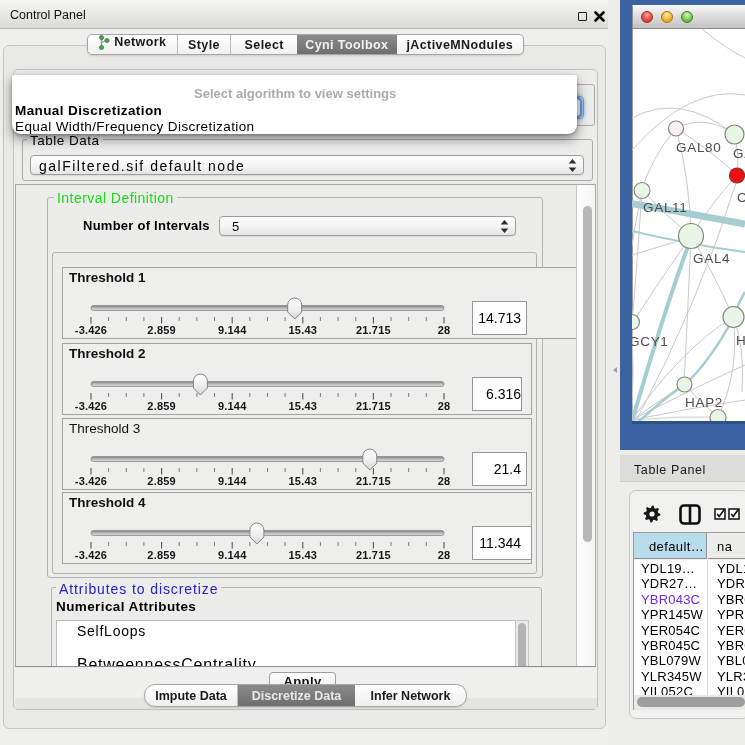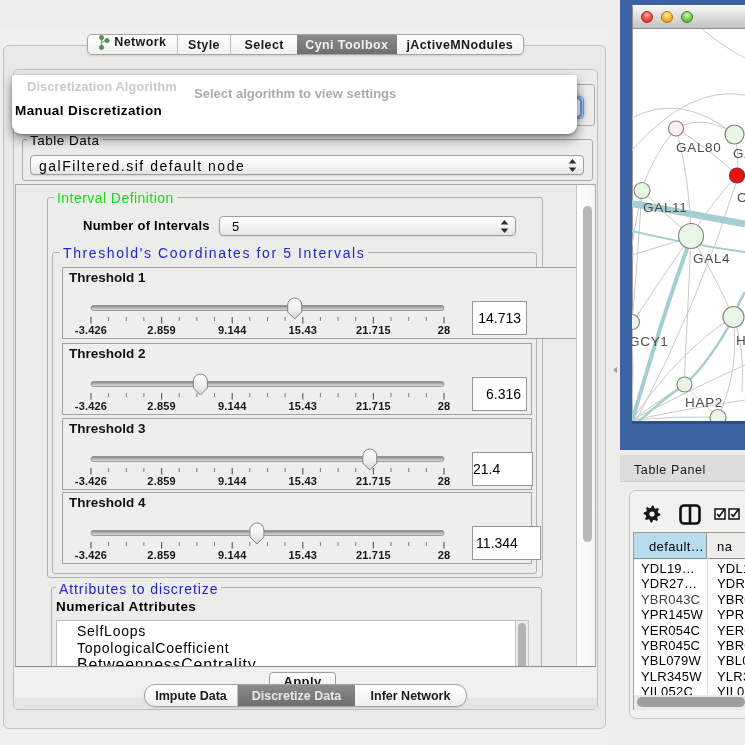--- a/index.html
+++ b/index.html
@@ -1,18 +1,25 @@
 <!DOCTYPE html>
 <html><head><meta charset="utf-8"><style>
 *{margin:0;padding:0;box-sizing:border-box}
 body{font-family:"Liberation Sans",sans-serif;}
 #root{position:relative;width:745px;height:745px;overflow:hidden;background:#ededec;font-family:"Liberation Sans",sans-serif;}
 .abs{position:absolute}
 </style></head><body>
 <div id="root">
+<div class="abs" style="left:0;top:0;width:608px;height:29px;background:linear-gradient(#f7f7f5,#e2e2e0 70%,#dadad8);border-bottom:1px solid #b5b5b5">
+<div class="abs" style="left:10px;top:8px;font-size:12.5px;letter-spacing:0px;color:#111">Control Panel</div>
+<div class="abs" style="left:578px;top:12px;width:9px;height:9px;border:1.6px solid #1a1a1a;border-radius:1px"></div>
+<svg class="abs" style="left:594px;top:11px" width="11" height="11">
+        <path d="M1.5 1.5 L9.5 9.5 M9.5 1.5 L1.5 9.5" stroke="#111" stroke-width="2.6" stroke-linecap="round"></path>
+      </svg>
+</div>
 <div class="abs" style="left:0;top:29px;width:608px;height:716px;background:#efefee"></div>
 <div class="abs" style="left:3px;top:45px;width:603px;height:684px;background:#e9e9e8;border:1px solid #c3c3c3;border-radius:6px"></div>
 <div class="abs" style="left:13px;top:69px;width:585px;height:641px;background:#ececeb;border:1px solid #c0c0c0;border-radius:5px"></div>
 <div class="abs" style="left:87px;top:34px;width:437px;height:21px;border:1px solid #a6a6a6;border-radius:5px;background:linear-gradient(#ffffff,#f0f0ef);overflow:hidden;display:flex;box-shadow:0 1px 2px rgba(0,0,0,0.12)">
 <div style="height:100%;font-size:12.5px;font-weight:bold;letter-spacing:0.4px;display:flex;align-items:flex-start;justify-content:center;color:#1a1a1a;width:90px;border-right:1px solid #bdbdbd">
 <svg width="12" height="15" style="margin-right:4px">
           <line x1="3.5" y1="3" x2="3.5" y2="12" stroke="#9a9a9a" stroke-width="1.4"></line>
           <line x1="3.5" y1="7.5" x2="8.5" y2="5.5" stroke="#9a9a9a" stroke-width="1.2"></line>
           <circle cx="3.5" cy="2.5" r="2.1" fill="#44a244" stroke="#2c7a2c" stroke-width="0.7"></circle>
           <circle cx="9" cy="5.5" r="2.1" fill="#44a244" stroke="#2c7a2c" stroke-width="0.7"></circle>
@@ -43,21 +50,20 @@
 <div class="abs" style="left:203px;top:31px">
         <div style="position:relative;display:block;width:297px;height:20px;border:1px solid #9e9e9e;border-radius:4px;background:linear-gradient(#ffffff,#f2f2f2 60%,#e4e4e4);box-shadow:0 1px 1px rgba(0,0,0,0.08);">
           <div style="position:absolute;left:12px;top:0;line-height:20px;font-size:13px;letter-spacing:0.5px;color:#000;white-space:nowrap">5</div>
           <svg width="9" height="13" style="position:absolute;right:6px;top:3px">
             <path d="M4.5 0 L8.3 4.6 L0.7 4.6 Z" fill="#2e2e2e"></path>
             <path d="M4.5 13 L8.3 8.4 L0.7 8.4 Z" fill="#2e2e2e"></path>
           </svg>
         </div>
       </div>
 <div class="abs" style="left:36px;top:67px;width:485px;height:322px;border:1px solid #b2b2b2;border-radius:3px"></div>
-<div class="abs" style="left:44px;top:60px;font-size:14px;letter-spacing:1.6px;color:#2323cc;background:#ececeb;padding:0 3px">Threshold's Coordinates for 5 Intervals</div>
 <div style="position:absolute;left:46px;top:82px;width:548px;height:72px;border:1px solid #a2a2a2;background:#eeeeed">
         <div style="position:absolute;left:6px;top:2px;font-size:13.5px;font-weight:bold;letter-spacing:0px;color:#111">Threshold 1</div>
         <svg width="470" height="71" style="position:absolute;left:0;top:0">
           <defs>
             <linearGradient id="tg" x1="0" y1="0" x2="0" y2="1">
               <stop offset="0" stop-color="#7d7d7d"></stop>
               <stop offset="0.5" stop-color="#b9b9b9"></stop>
               <stop offset="1" stop-color="#dedede"></stop>
             </linearGradient>
             <linearGradient id="thg" x1="0" y1="0" x2="0" y2="1">
@@ -136,24 +142,24 @@
           <line x1="363.3" y1="49" x2="363.3" y2="53" stroke="#7b7b7b" stroke-width="1"></line>
           <line x1="381.0" y1="49" x2="381.0" y2="55.5" stroke="#555" stroke-width="1.1"></line>
           <text x="28.0" y="66" text-anchor="middle" font-family="Liberation Sans, sans-serif" font-size="11" font-weight="bold" letter-spacing="0.2" fill="#161616">-3.426</text>
           <text x="98.6" y="66" text-anchor="middle" font-family="Liberation Sans, sans-serif" font-size="11" font-weight="bold" letter-spacing="0.2" fill="#161616">2.859</text>
           <text x="169.2" y="66" text-anchor="middle" font-family="Liberation Sans, sans-serif" font-size="11" font-weight="bold" letter-spacing="0.2" fill="#161616">9.144</text>
           <text x="239.8" y="66" text-anchor="middle" font-family="Liberation Sans, sans-serif" font-size="11" font-weight="bold" letter-spacing="0.2" fill="#161616">15.43</text>
           <text x="310.4" y="66" text-anchor="middle" font-family="Liberation Sans, sans-serif" font-size="11" font-weight="bold" letter-spacing="0.2" fill="#161616">21.715</text>
           <text x="381.0" y="66" text-anchor="middle" font-family="Liberation Sans, sans-serif" font-size="11" font-weight="bold" letter-spacing="0.2" fill="#161616">28</text>
           <path d="M 130.4 44 L 130.4 37 A 7 7 0 0 1 144.4 37 L 144.4 44 L 137.4 51 Z" fill="url(#thg)" stroke="#828282" stroke-width="1"></path>
         </svg>
-        <div style="position:absolute;left:409px;top:33px;width:48px;height:32px;border:1px solid #979797;background:#fff;font-size:14px;line-height:32px;text-align:right;padding-right:5px;box-sizing:content-box;color:#000">6.316</div>
+        <div style="position:absolute;left:409px;top:33px;width:48px;height:32px;border:1px solid #979797;background:#fff;font-size:14px;line-height:32px;text-align:right;box-sizing:content-box;color:#000">6.316</div>
       </div>
 <div style="position:absolute;left:46px;top:233px;width:470px;height:72px;border:1px solid #a2a2a2;background:#eeeeed">
-        <div style="position:absolute;left:6px;top:2px;font-size:13.5px;font-weight:bold;letter-spacing:0px;color:#111">Threshold 3</div>
+        <div style="position:absolute;left:6px;top:2px;font-size:13.5px;font-weight:normal;letter-spacing:0px;color:#111">Threshold 3</div>
         <svg width="470" height="71" style="position:absolute;left:0;top:0">
           <defs>
             <linearGradient id="tg" x1="0" y1="0" x2="0" y2="1">
               <stop offset="0" stop-color="#7d7d7d"></stop>
               <stop offset="0.5" stop-color="#b9b9b9"></stop>
               <stop offset="1" stop-color="#dedede"></stop>
             </linearGradient>
             <linearGradient id="thg" x1="0" y1="0" x2="0" y2="1">
               <stop offset="0" stop-color="#ffffff"></stop>
               <stop offset="0.6" stop-color="#ededed"></stop>
@@ -183,21 +189,21 @@
           <line x1="363.3" y1="49" x2="363.3" y2="53" stroke="#7b7b7b" stroke-width="1"></line>
           <line x1="381.0" y1="49" x2="381.0" y2="55.5" stroke="#555" stroke-width="1.1"></line>
           <text x="28.0" y="66" text-anchor="middle" font-family="Liberation Sans, sans-serif" font-size="11" font-weight="bold" letter-spacing="0.2" fill="#161616">-3.426</text>
           <text x="98.6" y="66" text-anchor="middle" font-family="Liberation Sans, sans-serif" font-size="11" font-weight="bold" letter-spacing="0.2" fill="#161616">2.859</text>
           <text x="169.2" y="66" text-anchor="middle" font-family="Liberation Sans, sans-serif" font-size="11" font-weight="bold" letter-spacing="0.2" fill="#161616">9.144</text>
           <text x="239.8" y="66" text-anchor="middle" font-family="Liberation Sans, sans-serif" font-size="11" font-weight="bold" letter-spacing="0.2" fill="#161616">15.43</text>
           <text x="310.4" y="66" text-anchor="middle" font-family="Liberation Sans, sans-serif" font-size="11" font-weight="bold" letter-spacing="0.2" fill="#161616">21.715</text>
           <text x="381.0" y="66" text-anchor="middle" font-family="Liberation Sans, sans-serif" font-size="11" font-weight="bold" letter-spacing="0.2" fill="#161616">28</text>
           <path d="M 299.8 44 L 299.8 37 A 7 7 0 0 1 313.8 37 L 313.8 44 L 306.8 51 Z" fill="url(#thg)" stroke="#828282" stroke-width="1"></path>
         </svg>
-        <div style="position:absolute;left:409px;top:33px;width:48px;height:32px;border:1px solid #979797;background:#fff;font-size:14px;line-height:32px;text-align:left;padding-right:11px;box-sizing:content-box;color:#000">21.4</div>
+        <div style="position:absolute;left:409px;top:33px;width:48px;height:32px;border:1px solid #979797;background:#fff;font-size:14px;line-height:32px;text-align:right;padding-right:5px;box-sizing:content-box;color:#000">21.4</div>
       </div>
 <div style="position:absolute;left:46px;top:307px;width:470px;height:72px;border:1px solid #a2a2a2;background:#eeeeed">
         <div style="position:absolute;left:6px;top:2px;font-size:13.5px;font-weight:bold;letter-spacing:0px;color:#111">Threshold 4</div>
         <svg width="470" height="71" style="position:absolute;left:0;top:0">
           <defs>
             <linearGradient id="tg" x1="0" y1="0" x2="0" y2="1">
               <stop offset="0" stop-color="#7d7d7d"></stop>
               <stop offset="0.5" stop-color="#b9b9b9"></stop>
               <stop offset="1" stop-color="#dedede"></stop>
             </linearGradient>
@@ -230,48 +236,47 @@
           <line x1="363.3" y1="49" x2="363.3" y2="53" stroke="#7b7b7b" stroke-width="1"></line>
           <line x1="381.0" y1="49" x2="381.0" y2="55.5" stroke="#555" stroke-width="1.1"></line>
           <text x="28.0" y="66" text-anchor="middle" font-family="Liberation Sans, sans-serif" font-size="11" font-weight="bold" letter-spacing="0.2" fill="#161616">-3.426</text>
           <text x="98.6" y="66" text-anchor="middle" font-family="Liberation Sans, sans-serif" font-size="11" font-weight="bold" letter-spacing="0.2" fill="#161616">2.859</text>
           <text x="169.2" y="66" text-anchor="middle" font-family="Liberation Sans, sans-serif" font-size="11" font-weight="bold" letter-spacing="0.2" fill="#161616">9.144</text>
           <text x="239.8" y="66" text-anchor="middle" font-family="Liberation Sans, sans-serif" font-size="11" font-weight="bold" letter-spacing="0.2" fill="#161616">15.43</text>
           <text x="310.4" y="66" text-anchor="middle" font-family="Liberation Sans, sans-serif" font-size="11" font-weight="bold" letter-spacing="0.2" fill="#161616">21.715</text>
           <text x="381.0" y="66" text-anchor="middle" font-family="Liberation Sans, sans-serif" font-size="11" font-weight="bold" letter-spacing="0.2" fill="#161616">28</text>
           <path d="M 186.9 44 L 186.9 37 A 7 7 0 0 1 200.9 37 L 200.9 44 L 193.9 51 Z" fill="url(#thg)" stroke="#828282" stroke-width="1"></path>
         </svg>
-        <div style="position:absolute;left:409px;top:33px;width:48px;height:32px;border:1px solid #979797;background:#fff;font-size:14px;line-height:32px;text-align:center;padding-right:19px;box-sizing:content-box;color:#000">11.344</div>
+        <div style="position:absolute;left:409px;top:33px;width:48px;height:32px;border:1px solid #979797;background:#fff;font-size:14px;line-height:32px;text-align:right;padding-right:10px;box-sizing:content-box;color:#000">11.344</div>
       </div>
 <div class="abs" style="left:35px;top:402px;width:491px;height:95px;border:1px solid #b2b2b2;border-radius:3px"></div>
 <div class="abs" style="left:40px;top:396px;font-size:14px;letter-spacing:0.9px;color:#2323cc;background:#ececeb;padding:0 3px">Attributes to discretize</div>
 <div class="abs" style="left:40px;top:414px;font-size:13.5px;font-weight:bold;letter-spacing:0.4px;color:#000">Numerical Attributes</div>
 <div class="abs" style="left:40px;top:435px;width:459px;height:60px;background:#fff;border:1px solid #bbb;border-right:none">
 <div style="position:absolute;left:20px;top:2.0px;font-size:14px;letter-spacing:0.75px;color:#000">SelfLoops</div>
-<div style="position:absolute;left:20px;top:18.5px;font-size:14px;letter-spacing:0.75px;color:#000">TopologicalCoefficient</div>
 <div style="position:absolute;left:20px;top:35.0px;font-size:16px;letter-spacing:0.75px;color:#000">BetweennessCentrality</div>
 </div>
 <div class="abs" style="left:499px;top:435px;width:14px;height:60px;background:#ebebeb;border:1px solid #c4c4c4">
 <div style="position:absolute;left:2px;top:2px;width:8px;height:56px;background:#b3b3b3;border-radius:4px"></div>
 </div>
 <div class="abs" style="left:560px;top:0;width:21px;height:481px;background:linear-gradient(90deg,#fdfdfd,#f4f4f4);border-left:1px solid #c6c6c6"></div>
 <div class="abs" style="left:567px;top:21px;width:9px;height:336px;background:#b7b7b7;border-radius:4.5px"></div>
 </div>
 <div class="abs" style="left:15px;top:668px;width:582px;height:30px;background:#f0f0ee"></div>
 <div class="abs" style="left:15px;top:698px;width:582px;height:11px;background:#e4e4e2"></div>
 <div class="abs" style="left:269px;top:672px;width:67px;height:19px;border:1px solid #9d9d9d;border-radius:4px;background:linear-gradient(#ffffff,#ececec);font-size:13px;font-weight:bold;letter-spacing:0.4px;text-align:center;line-height:17px;color:#111">Apply</div>
 <div class="abs" style="left:144px;top:684px;width:323px;height:23px;border:1px solid #a6a6a6;border-radius:11px;background:linear-gradient(#ffffff,#efefee);overflow:hidden;display:flex;box-shadow:0 1px 2px rgba(0,0,0,0.12)">
 <div style="height:100%;font-size:12.5px;font-weight:bold;letter-spacing:0.4px;display:flex;align-items:center;justify-content:center;color:#1a1a1a;width:93px;border-right:1px solid #bdbdbd;letter-spacing:0px">Impute Data</div>
 <div style="height:100%;font-size:12.5px;font-weight:bold;letter-spacing:0.4px;display:flex;align-items:center;justify-content:center;color:#1a1a1a;width:117px;background:linear-gradient(#8b8b8b,#6e6e6e);color:#e8e8e8;letter-spacing:0px">Discretize Data</div>
 <div style="height:100%;font-size:12.5px;font-weight:bold;letter-spacing:0.4px;display:flex;align-items:center;justify-content:center;color:#1a1a1a;width:111px;letter-spacing:0px">Infer Network</div>
 </div>
 <div class="abs" style="left:12px;top:75px;width:565px;height:59px;background:#fff;border-radius:2px 2px 9px 9px;box-shadow:0 5px 12px rgba(0,0,0,0.45),0 1px 3px rgba(0,0,0,0.25)">
-<div style="position:absolute;left:15px;top:4px;font-size:13px;font-weight:bold;letter-spacing:0px;color:#cacaca">Discretization Algorithm</div>
 <div style="position:absolute;left:182px;top:11px;font-size:13px;font-weight:bold;letter-spacing:0px;color:#ababab">Select algorithm to view settings</div>
 <div style="position:absolute;left:3px;top:28px;font-size:13.5px;font-weight:bold;letter-spacing:0.4px;color:#000">Manual Discretization</div>
+<div style="position:absolute;left:3px;top:44px;font-size:13.5px;letter-spacing:0.4px;color:#000">Equal Width/Frequency Discretization</div>
 </div>
 <svg class="abs" style="left:612px;top:366px" width="6" height="8">
       <path d="M5 1 L1 4 L5 7 Z" fill="#a0a0a0"></path>
     </svg>
 <div class="abs" style="left:620px;top:0;width:125px;height:450px;background:#3b63a1"></div>
 <div class="abs" style="left:632px;top:5px;width:113px;height:24px;background:linear-gradient(#f6f6f6,#d9d9d9 55%,#c3c3c3);border-top:1px solid #fbfbfb;border-left:1px solid #8e8e8e;border-bottom:1px solid #8a8a8a"></div>
 <div class="abs" style="left:641px;top:11px;width:12px;height:12px;border-radius:50%;background:radial-gradient(circle at 50% 30%, #ffb1ab 0%, #ee4d44 50%, #ce3127 100%);border:1px solid #9e2a22"></div>
 <div class="abs" style="left:661px;top:11px;width:12px;height:12px;border-radius:50%;background:radial-gradient(circle at 50% 30%, #ffeab0 0%, #f4b32b 55%, #d8961a 100%);border:1px solid #a87310"></div>
 <div class="abs" style="left:681px;top:11px;width:12px;height:12px;border-radius:50%;background:radial-gradient(circle at 50% 30%, #d9f6c9 0%, #76ca4c 55%, #51a52c 100%);border:1px solid #3f7f22"></div>
 <div class="abs" style="left:632px;top:29px;width:113px;height:392px;background:#ffffff;border-left:1px solid #9a9a9a;overflow:hidden"></div>
@@ -351,21 +356,21 @@
     </svg>
 <div class="abs" style="left:633px;top:532px;width:112px;height:178px;border-left:1px solid #9b9b9b;border-top:1px solid #9b9b9b;overflow:hidden">
 <div style="position:absolute;left:0;top:0;width:73px;height:26px;background:#b9dcec;border-right:1px solid #8f8f8f;border-bottom:1px solid #8f8f8f;font-size:13px;letter-spacing:0.4px;text-align:center;line-height:28px;color:#000;padding-left:13px">default…</div>
 <div style="position:absolute;left:74px;top:0;width:45px;height:26px;background:#ececeb;border-bottom:1px solid #8f8f8f;font-size:13px;letter-spacing:0.4px;color:#000;line-height:28px;padding-left:9px">na</div>
 <div style="position:absolute;left:0;top:27px;width:112px;height:135px;background:#fff"></div>
 <div style="position:absolute;left:73px;top:27px;width:1px;height:135px;background:#d8d8d8"></div>
 <div style="position:absolute;left:7px;top:28.0px;font-size:13px;letter-spacing:0.2px;color:#000;white-space:nowrap">YDL19…</div>
 <div style="position:absolute;left:83px;top:28.0px;font-size:13px;letter-spacing:0.2px;color:#000;white-space:nowrap">YDL1</div>
 <div style="position:absolute;left:7px;top:43.4px;font-size:13px;letter-spacing:0.2px;color:#000;white-space:nowrap">YDR27…</div>
 <div style="position:absolute;left:83px;top:43.4px;font-size:13px;letter-spacing:0.2px;color:#000;white-space:nowrap">YDR2</div>
-<div style="position:absolute;left:7px;top:58.8px;font-size:13px;letter-spacing:0.2px;color:#404040;white-space:nowrap">YBR043C</div>
+<div style="position:absolute;left:7px;top:58.8px;font-size:13px;letter-spacing:0.2px;color:#6d28d9;white-space:nowrap">YBR043C</div>
 <div style="position:absolute;left:83px;top:58.8px;font-size:13px;letter-spacing:0.2px;color:#000;white-space:nowrap">YBR0</div>
 <div style="position:absolute;left:7px;top:74.2px;font-size:13px;letter-spacing:0.2px;color:#000;white-space:nowrap">YPR145W</div>
 <div style="position:absolute;left:83px;top:74.2px;font-size:13px;letter-spacing:0.2px;color:#000;white-space:nowrap">YPR1</div>
 <div style="position:absolute;left:7px;top:89.6px;font-size:13px;letter-spacing:0.2px;color:#000;white-space:nowrap">YER054C</div>
 <div style="position:absolute;left:83px;top:89.6px;font-size:13px;letter-spacing:0.2px;color:#000;white-space:nowrap">YER0</div>
 <div style="position:absolute;left:7px;top:105.0px;font-size:13px;letter-spacing:0.2px;color:#000;white-space:nowrap">YBR045C</div>
 <div style="position:absolute;left:83px;top:105.0px;font-size:13px;letter-spacing:0.2px;color:#000;white-space:nowrap">YBR0</div>
 <div style="position:absolute;left:7px;top:120.4px;font-size:13px;letter-spacing:0.2px;color:#000;white-space:nowrap">YBL079W</div>
 <div style="position:absolute;left:83px;top:120.4px;font-size:13px;letter-spacing:0.2px;color:#000;white-space:nowrap">YBL0</div>
 <div style="position:absolute;left:7px;top:135.8px;font-size:13px;letter-spacing:0.2px;color:#000;white-space:nowrap">YLR345W</div>

